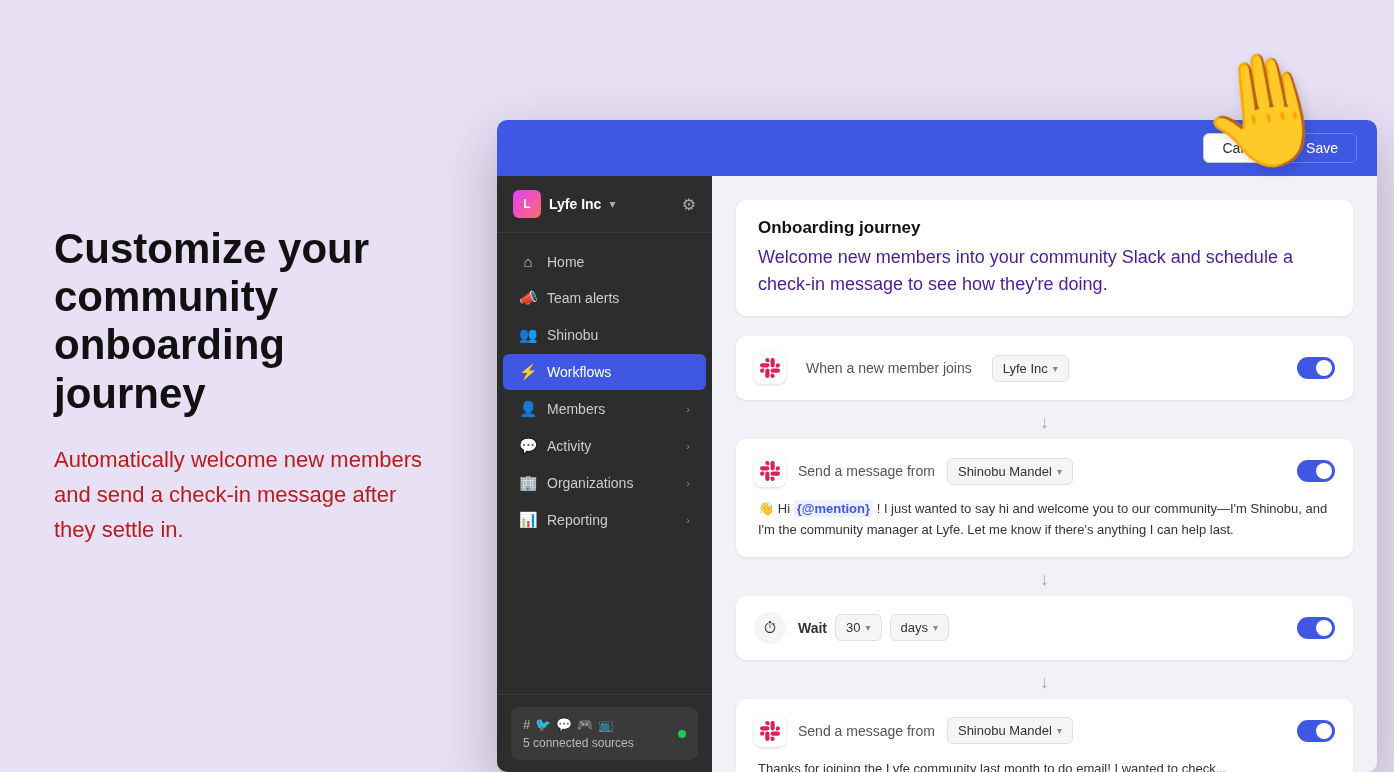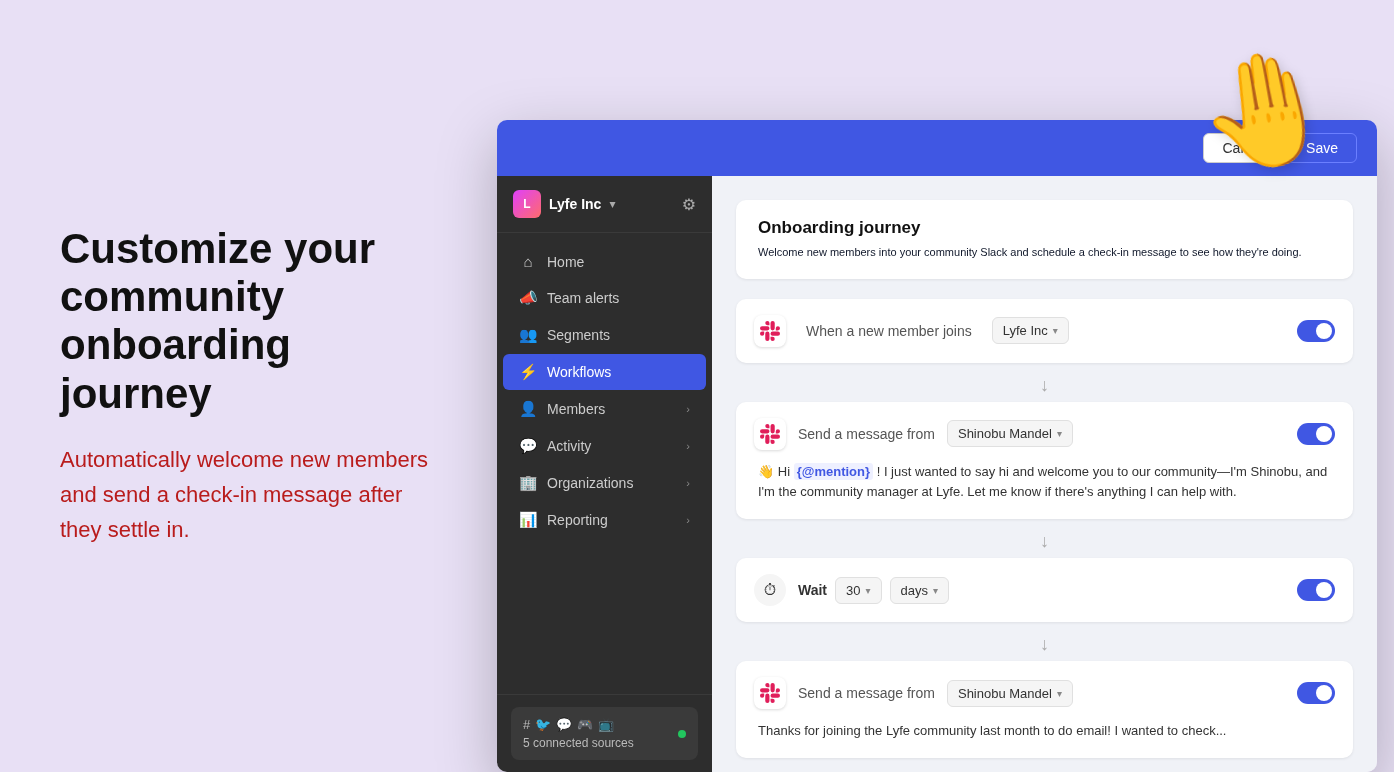--- a/index.html
+++ b/index.html
@@ -8,21 +8,21 @@
       background: #e8e0f5;
       width: 1394px;
       height: 772px;
       overflow: hidden;
       position: relative;
     }
 
     
     .left-section {
       position: absolute;
-      left: 10px; top: 0;
+      left: 4px; top: 0;
       width: 490px;
       height: 772px;
       display: flex;
       flex-direction: column;
       justify-content: center;
       padding: 60px 50px;
     }
     .left-section h1 {
       font-size: 42px;
       font-weight: 800;
@@ -230,22 +230,22 @@
       margin-bottom: 20px;
       box-shadow: 0 1px 3px rgba(0,0,0,0.08);
     }
     .workflow-title {
       font-size: 17px;
       font-weight: 700;
       color: #111;
       margin-bottom: 6px;
     }
     .workflow-desc {
-      font-size: 11px;
-      color: #0f172a;
+      font-size: 18px;
+      color: #4c1d95;
       line-height: 1.5;
     }
 
     
     .step-card {
       background: white;
       border-radius: 10px;
       padding: 16px 18px;
       margin-bottom: 6px;
       box-shadow: 0 1px 3px rgba(0,0,0,0.08);
@@ -422,21 +422,21 @@
         <div class="nav-item">
           <div class="nav-item-left">
             <span class="nav-icon">📣</span>
             <span>Team alerts</span>
           </div>
         </div>
 
         <div class="nav-item">
           <div class="nav-item-left">
             <span class="nav-icon">👥</span>
-            <span>Segments</span>
+            <span>Shinobu</span>
           </div>
         </div>
 
         <div class="nav-item active">
           <div class="nav-item-left">
             <span class="nav-icon">⚡</span>
             <span>Workflows</span>
           </div>
         </div>
 
@@ -521,21 +521,21 @@
             </svg>
           </div>
           <span class="step-label">Send a message from</span>
           <div class="step-select">
             <span>Shinobu Mandel</span>
             <span class="select-chevron">▾</span>
           </div>
           <div class="toggle" style="margin-left:auto;"></div>
         </div>
         <div class="message-body">
-          <span>👋 Hi </span><span class="mention">{@mention}</span><span> ! I just wanted to say hi and welcome you to our community—I'm Shinobu, and I'm the community manager at Lyfe. Let me know if there's anything I can help with.</span>
+          <span>👋 Hi </span><span class="mention">{@mention}</span><span> ! I just wanted to say hi and welcome you to our community—I'm Shinobu, and I'm the community manager at Lyfe. Let me know if there's anything I can help last.</span>
         </div>
       </div>
 
       <div class="connector">↓</div>
 
       <div class="wait-card">
         <div class="clock-icon">⏱</div>
         <div class="wait-controls">
           <span class="wait-label">Wait</span>
           <div class="step-select">

